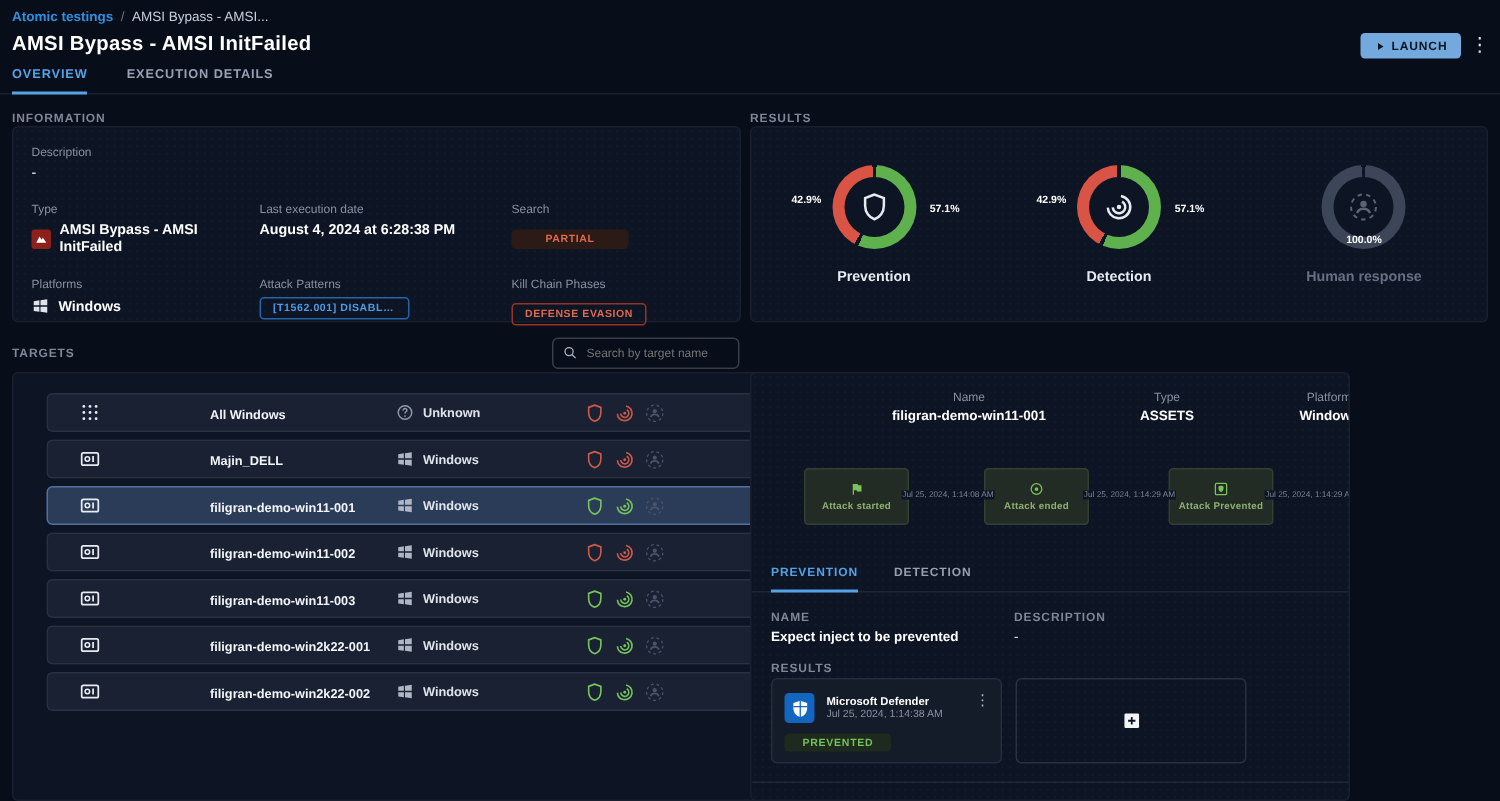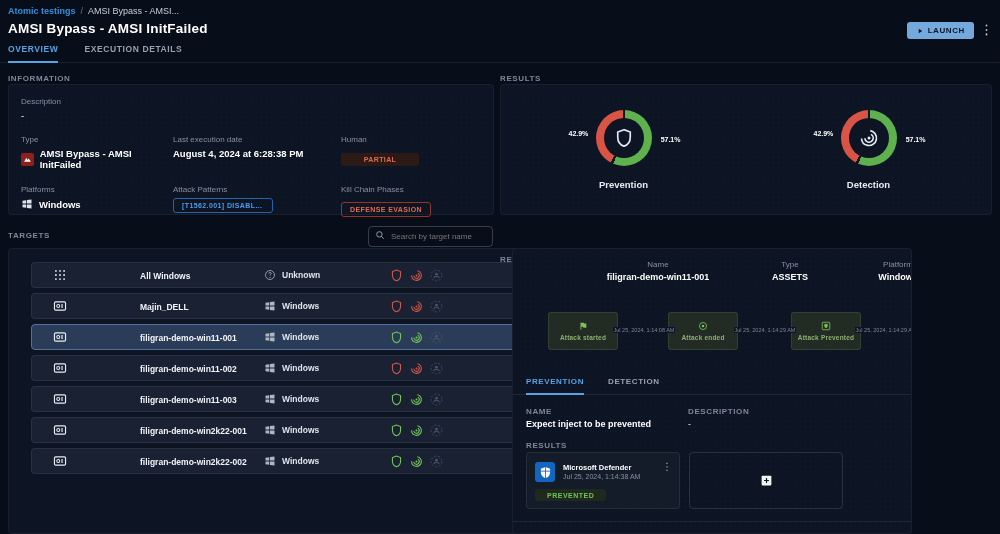--- a/index.html
+++ b/index.html
@@ -93,21 +93,21 @@
   .t-platform { left:232px; top:6px; display:flex; align-items:center; gap:6px; font-size:8.5px; font-weight:700; color:#dfe4ec; }
   .t-platform svg { width:12px; height:12px; color:#aeb6c4; }
   .t-status { left:358px; top:6px; display:flex; gap:7px; }
   .t-status svg { width:13px; height:13px; }
   .c-red { color:#cf5a49; }
   .c-green { color:#76c45b; }
   .c-dim { color:#49536a; }
 
   
   .rbt-label { top:231px; left:500px;margin-top:24px; }
-  .rbt-panel { top:248px; left:512px; width:400px; height:286px; overflow:hidden; }
+  .rbt-panel { top:248px; left:500px; width:400px; height:286px; overflow:hidden; }
   .rbt-panel .hcol { position:absolute; text-align:center; }
   .hcol .fld-label { margin-bottom:3px; }
   .hcol .hval { font-size:9px; font-weight:700; color:#ffffff; }
   .hcol-name { left:25px; top:11px; width:240px; }
   .hcol-type { left:227px; top:11px; width:100px; }
   .hcol-platform { left:335px; top:11px; width:100px; }
 
   .timeline { position:absolute; top:62px; left:0; right:0; height:44px; }
   .tl-line { position:absolute; top:19px; left:38px; right:26px; border-top:1px dashed #49536a; }
   .tl-box {
@@ -249,21 +249,21 @@
         <span>AMSI Bypass - AMSI InitFailed</span>
       </div>
     </div>
     <div>
       <div class="fld-label">Last execution date</div>
       <div class="fld-value">
           <span>August 4, 2024 at 6:28:38 PM</span>
         </div>
     </div>
     <div>
-      <div class="fld-label">Human</div>
+      <div class="fld-label">Search</div>
       <span class="chip chip-partial">PARTIAL</span>
     </div>
     <div>
       <div class="fld-label">Platforms</div>
       <div class="fld-value">
         <svg class="icon" style="width:12px;height:12px;color:#dfe4ec;">
             <use href="#sym-windows"></use>
           </svg>
         <span>Windows</span>
       </div>
@@ -298,20 +298,31 @@
       <span class="pct pct-left">42.9%</span>
       <span class="pct pct-right">57.1%</span>
       <span class="donut-icon">
           <svg>
             <use href="#sym-track"></use>
           </svg>
         </span>
     </div>
     <div class="chart-title">Detection</div>
   </div>
+  <div class="chart-col">
+    <div class="donut" style="background: conic-gradient(transparent 0%, transparent 0.8%, rgb(61, 70, 88) 0.8%, rgb(61, 70, 88) 99.2%, transparent 99.2%, transparent 100%);">
+      <span class="pct pct-center">100.0%</span>
+      <span class="donut-icon dim">
+          <svg>
+            <use href="#sym-person"></use>
+          </svg>
+        </span>
+    </div>
+    <div class="chart-title dim">Human response</div>
+  </div>
 </div>
 
 <div class="abs section-label targets-label">TARGETS</div>
 <div class="abs search-box">
   <svg class="search-ic">
       <use href="#sym-search"></use>
     </svg>
   <input type="text" placeholder="Search by target name" style="">
 </div>
 <div class="abs panel targets-panel">

